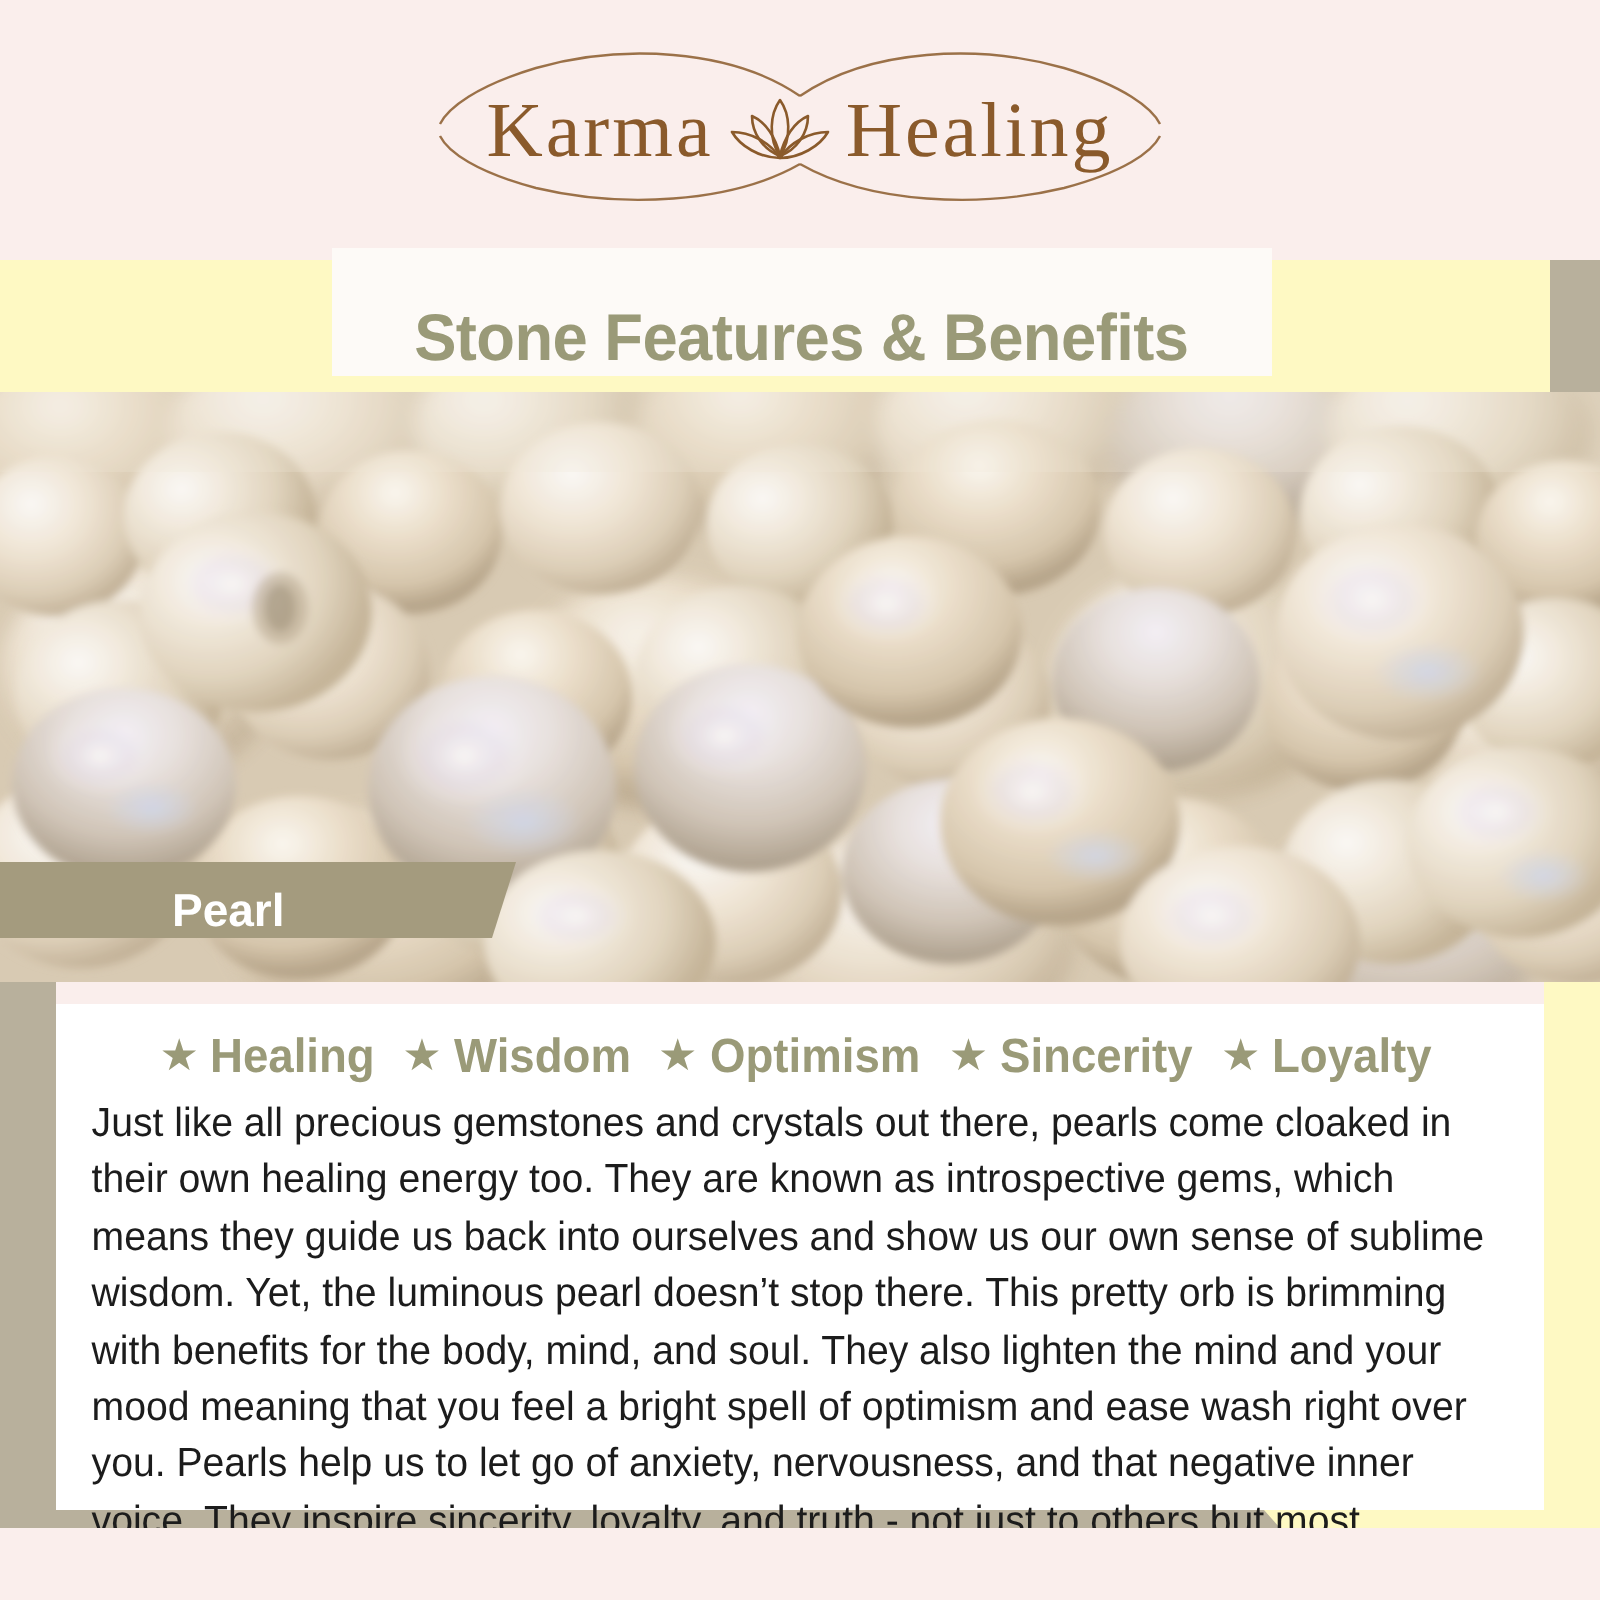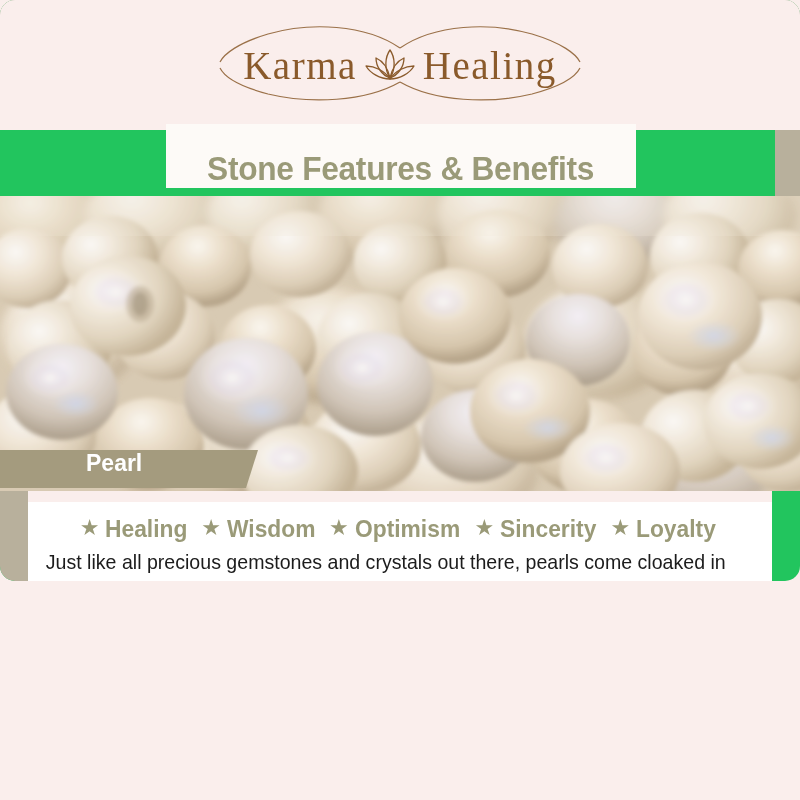--- a/index.html
+++ b/index.html
@@ -13,24 +13,23 @@
   body {
     font-family: "Liberation Sans", sans-serif;
     background: #faeeec;
     position: relative;
   }
 
   #poster {
     position: absolute;
     inset: 0;
     width: 800px;
-    height: 581px;
-    background: #22c55e;
+    height: 764px;
+    background: #fef9c3;
     overflow: hidden;
-    border-radius: 15px;
   }
 
   
   .frame-top-right {
     position: absolute;
     top: 0; right: 0;
     width: 800px; height: 196px;
     background: #b8b09c;
     clip-path: polygon(0 0, 100% 0, 100% 100%, 775px 100%, 775px 48px, 0 48px);
     pointer-events: none;
@@ -125,27 +124,27 @@
     position: absolute;
     inset: 0;
     width: 800px;
     height: 295px;
   }
 
   
   .name-banner {
     position: absolute;
     left: 0;
-    top: 450px;
+    top: 431px;
     width: 258px;
     height: 38px;
     background: #a49b7e;
     clip-path: polygon(0 0, 100% 0, calc(100% - 12px) 100%, 0 100%);
     display: flex;
-    align-items: flex-start;
+    align-items: flex-end;
     z-index: 5;
   }
   .name-text {
     color: #ffffff;
     font-family: "Liberation Sans", sans-serif;
     font-weight: bold;
     font-size: 23px;
     padding-left: 86px;
     letter-spacing: 0px;
   }

